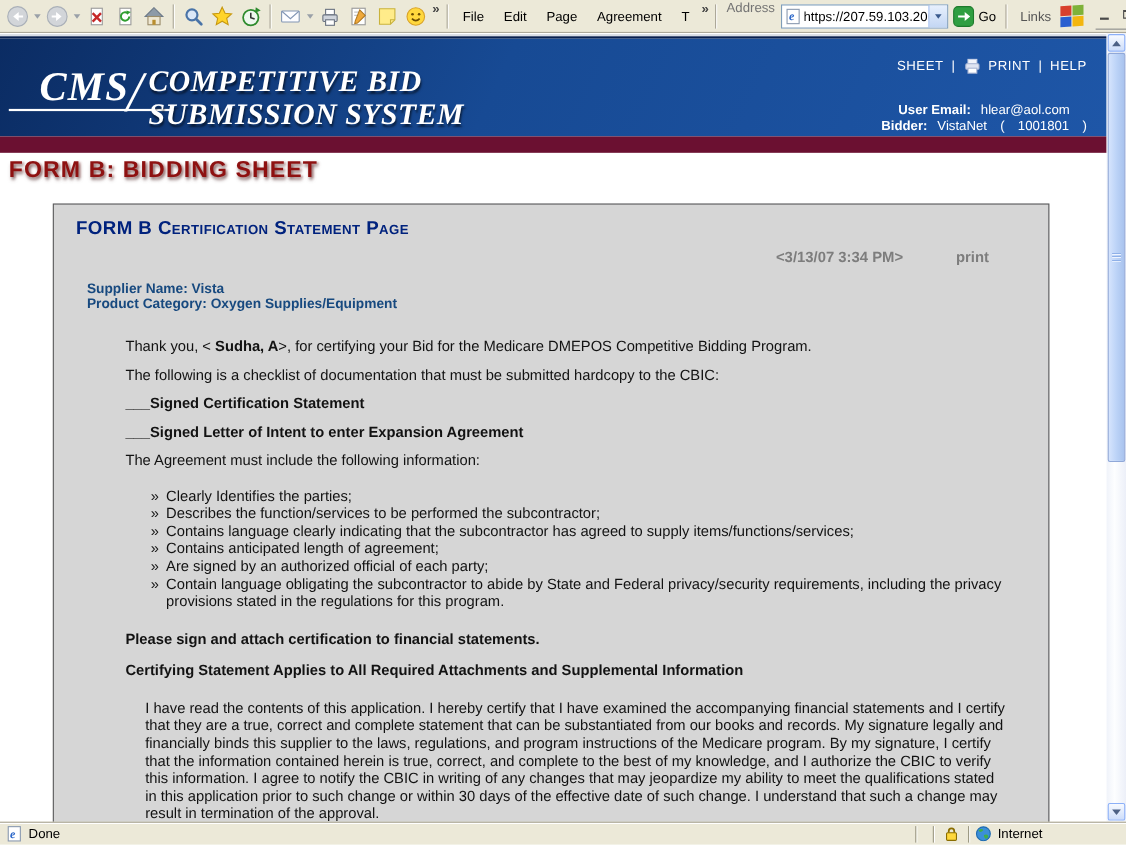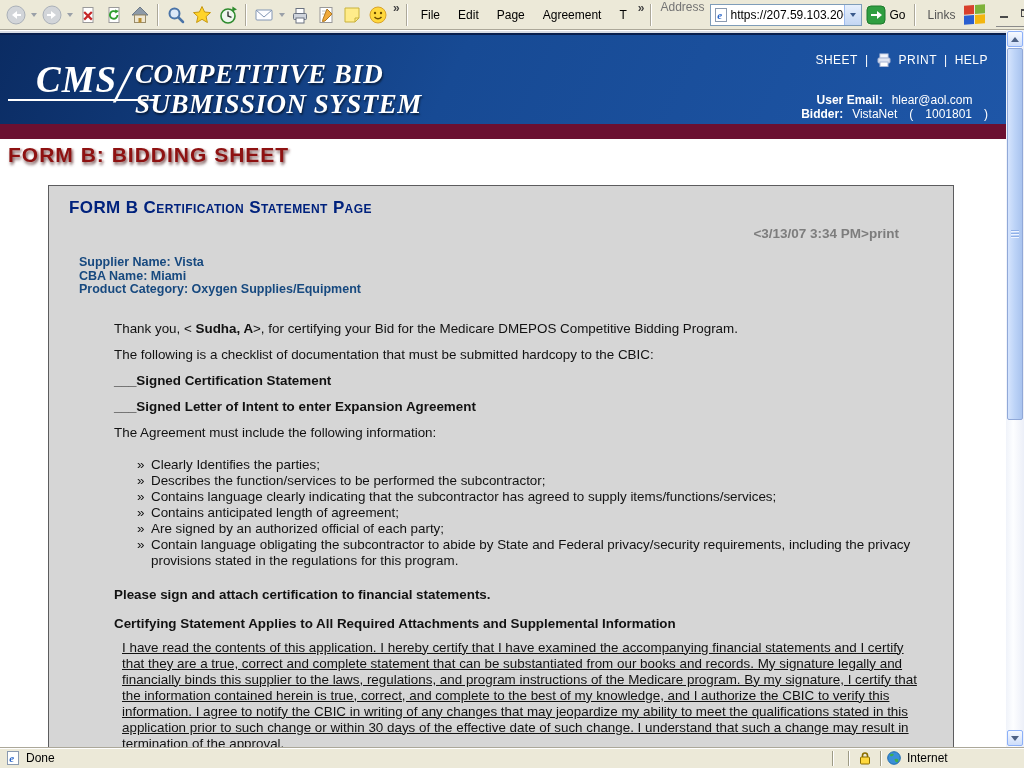--- a/index.html
+++ b/index.html
@@ -62,34 +62,34 @@
   .uinfo .sp { margin-left:12px; }
   .maroon-bar { position:absolute; top:124px; left:0; width:1006px; height:15px; background:#6b1031; }
 
   
   .main-bg { position:absolute; top:139px; left:0; width:1006px; height:608px; background:#fff; }
   .ptitle { position:absolute; left:8px; top:143px; font-size:21px; font-weight:bold; letter-spacing:1px;
             color:#8e1111; text-shadow:1px 3px 3px rgba(110,80,80,0.7), 2px 1px 2px rgba(150,80,80,0.45); }
   .formbox { position:absolute; left:48px; top:185px; width:906px; height:570px;
              background:#d6d6d6; border:1px solid #5c5c5e; padding:12px 14px 0 20px; overflow:hidden; }
   .fheading { font-size:17px; font-weight:bold; font-variant:small-caps; letter-spacing:0.4px; color:#00227d; }
-  .trow { display:flex; justify-content:flex-end; padding-right:40px; margin-top:8px;
+  .trow { display:flex; justify-content:flex-end; gap:48px; padding-right:40px; margin-top:8px;
           color:#7d7d7d; font-weight:bold; font-size:13.5px; }
   .trow .printlink { cursor:pointer; }
   .supplier { margin:15px 0 0 10px; color:#17497f; font-weight:bold; font-size:12.5px; line-height:13.5px; }
   .bodytext { margin:24px 6px 0 45px; font-size:13.4px; line-height:16px; color:#121212; }
   .para { margin:0 0 10px 0; }
   .chk { font-weight:bold; margin:0 0 10px 0; }
   .blist { margin:16px 0 0 23px; }
   .brow { display:flex; }
   .bmark { width:14px; flex:none; }
   .btxt { flex:1; }
   .signnote { font-weight:bold; margin:18px 0 0 0; }
   .certhead { font-weight:bold; margin:13px 0 0 0; }
-  .certtext { margin:8px;text-decoration:underline; }
+  .certtext { margin:18px; }
 
   
   .vscroll { position:absolute; right:0; top:30px; width:18px; height:717px;
              background:linear-gradient(90deg,#f0f3fa,#fdfeff 40%,#eceff8); }
   .sbtn { position:absolute; left:1px; width:16px; height:16px; border-radius:2px;
           background:linear-gradient(#f7faff,#cdddfa); border:1px solid #8cb0f8;
           display:flex; align-items:center; justify-content:center; cursor:pointer; }
   .sbtn.up { top:1px; } .sbtn.down { bottom:1px; }
   .tri-up-s { width:0; height:0; border-left:4px solid transparent; border-right:4px solid transparent;
               border-bottom:5px solid #4d6185; }
@@ -293,21 +293,20 @@
 <div class="ptitle">FORM B:  BIDDING SHEET</div>
 
 <div class="formbox">
   <div class="fheading">FORM B Certification Statement Page</div>
   <div class="trow">
     <span>&lt;3/13/07 3:34 PM&gt;</span>
     <span class="printlink">print</span>
   </div>
   <div class="supplier">
     <div>Supplier Name: Vista</div>
-    <div>CBA Name: Miami</div>
     <div>Product Category: Oxygen Supplies/Equipment</div>
   </div>
   <div class="bodytext">
     <p class="para"><span>Thank you, &lt; </span><b>Sudha, A</b><span>&gt;, for certifying your Bid for the Medicare DMEPOS Competitive Bidding Program.</span></p>
     <p class="para">The following is a checklist of documentation that must be submitted hardcopy to the CBIC:</p>
     <p class="chk">___Signed Certification Statement</p>
     <p class="chk">___Signed Letter of Intent to enter Expansion Agreement</p>
     <p class="para">The Agreement must include the following information:</p>
     <div class="blist">
       <div class="brow">

